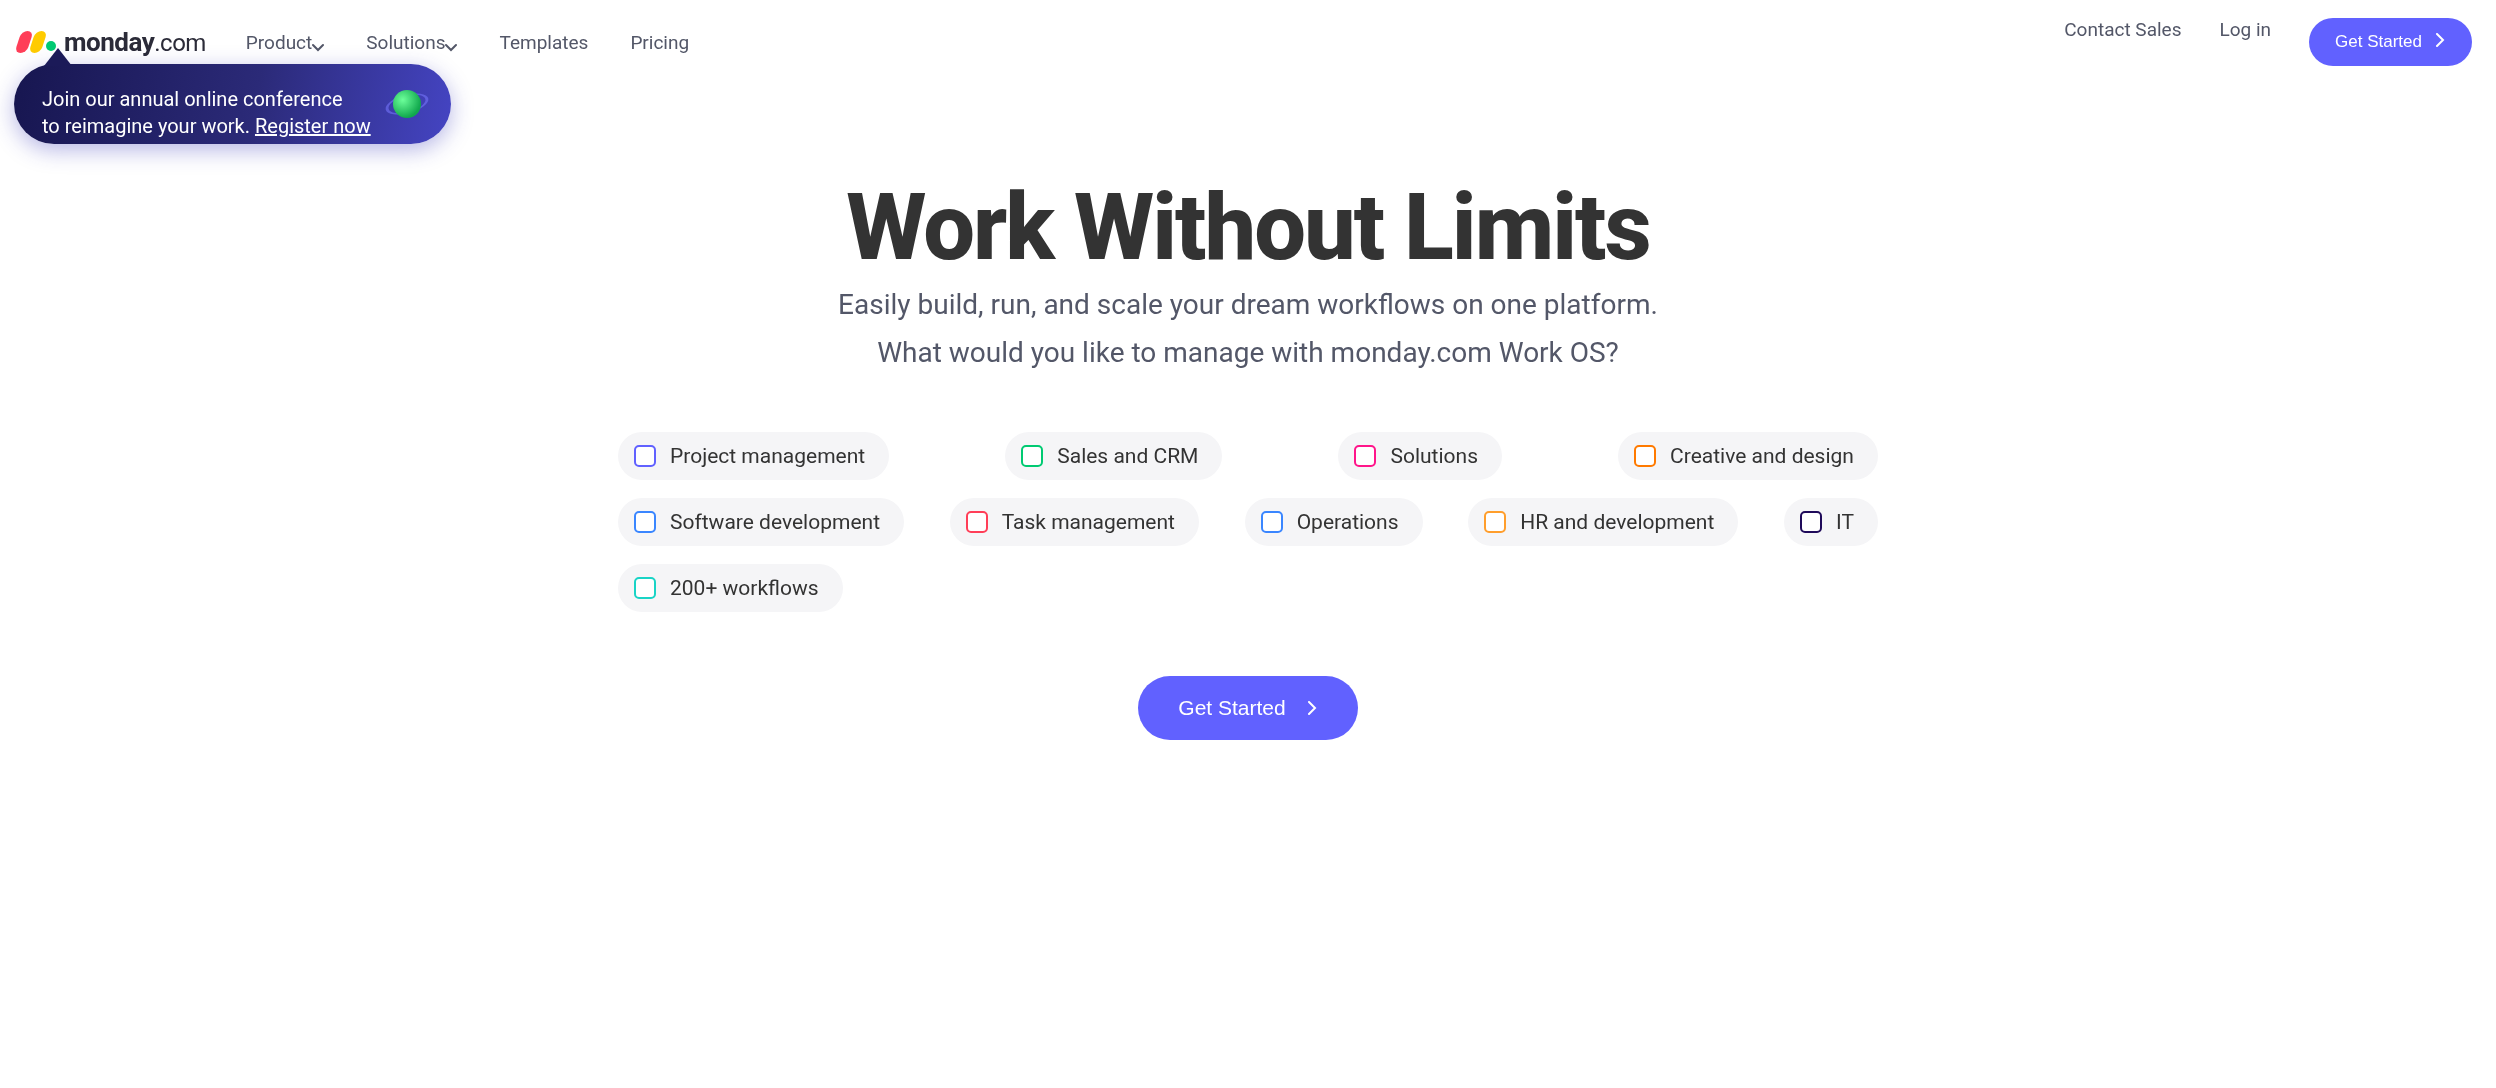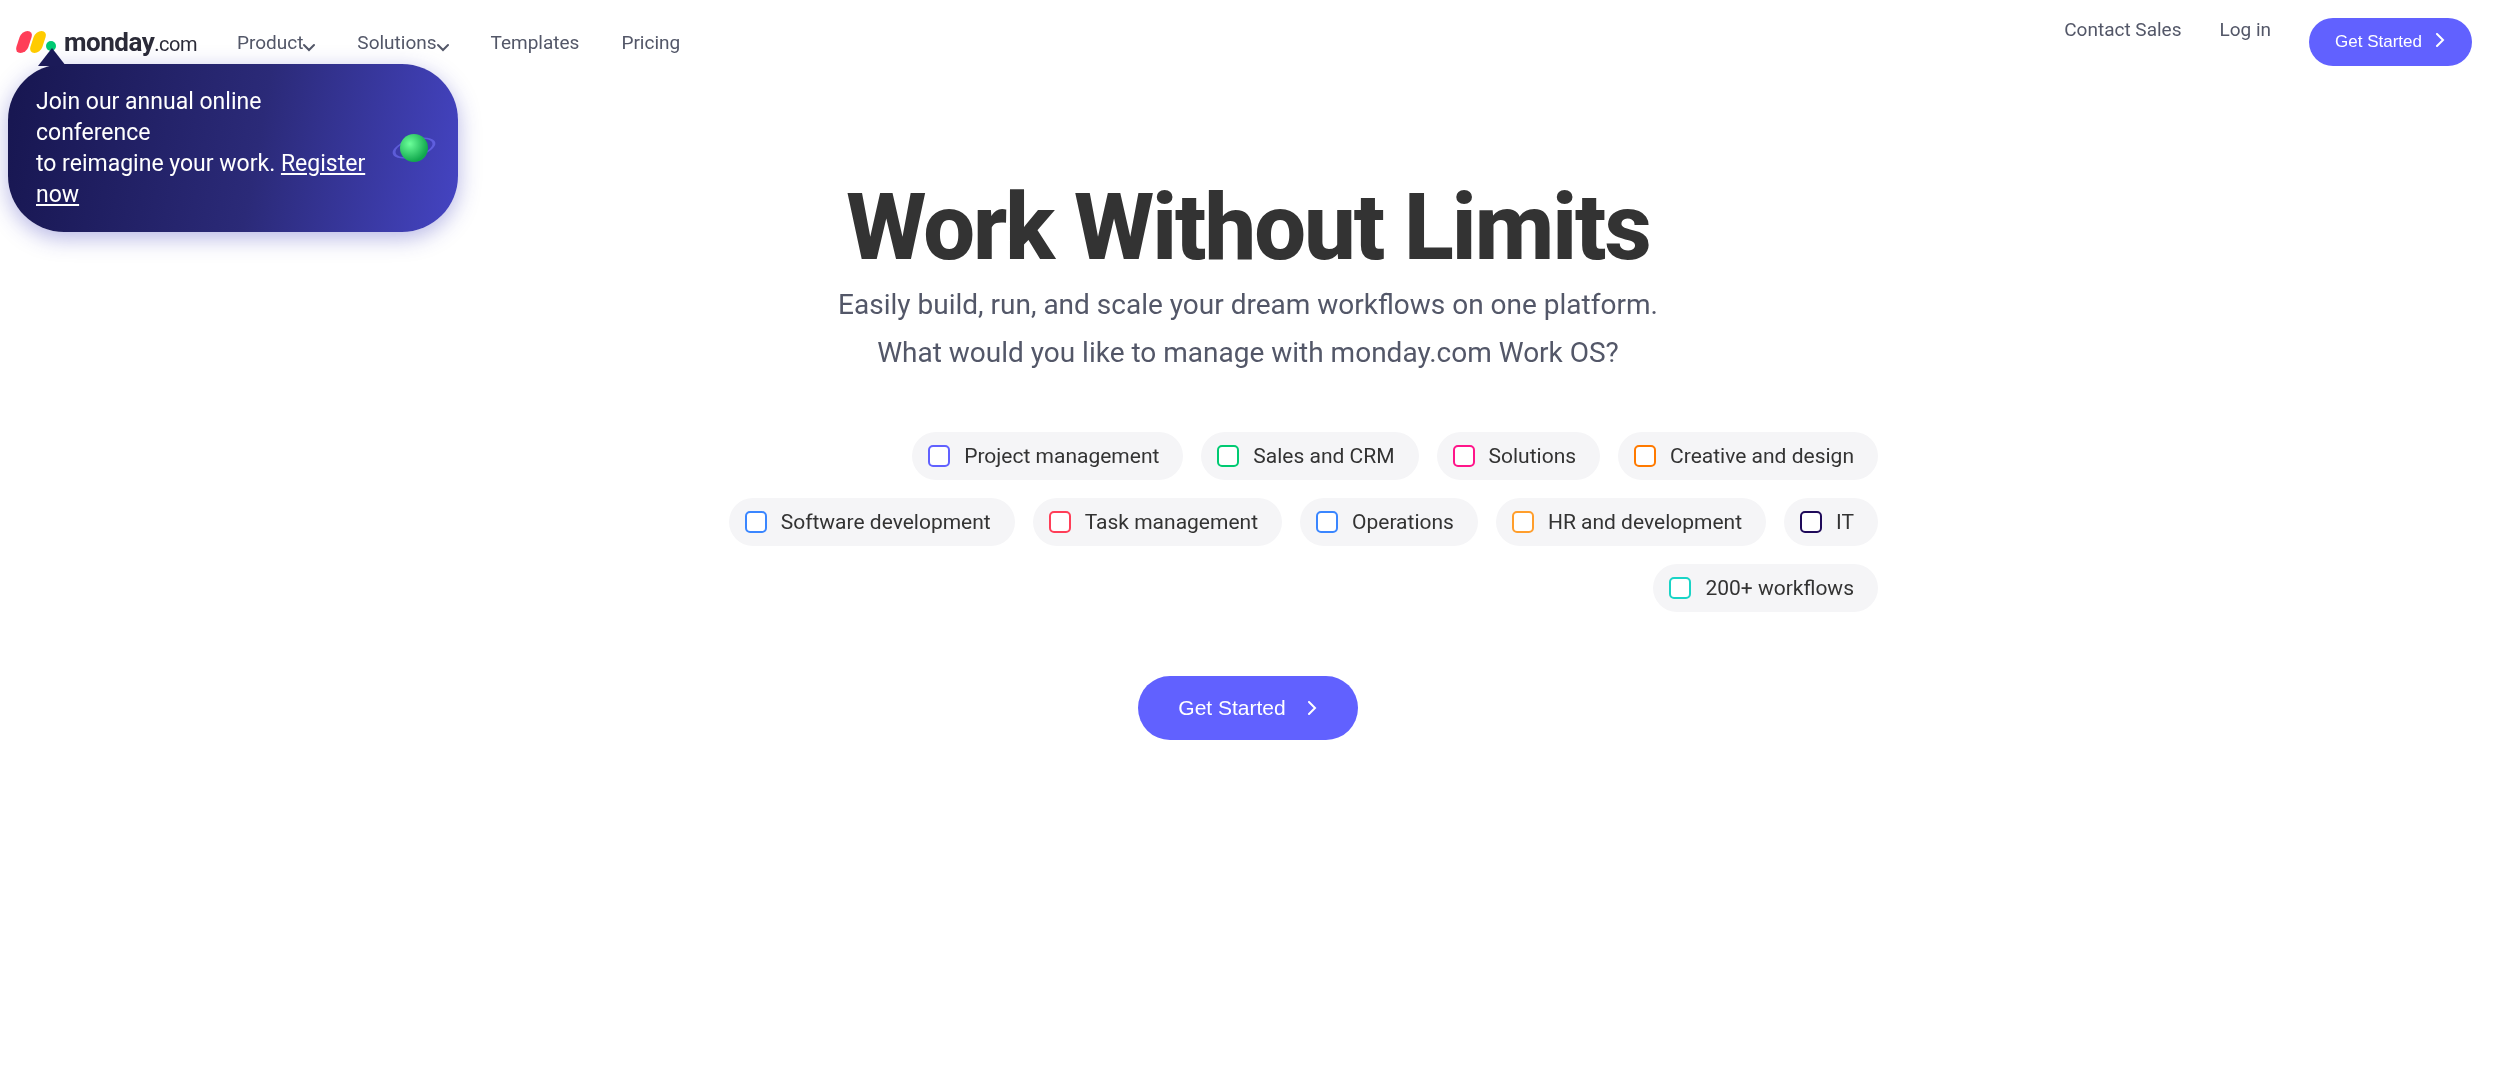--- a/index.html
+++ b/index.html
@@ -40,21 +40,21 @@
     width: 10px; height: 10px; border-radius: 50%; background:#00ca72;
     align-self: flex-end;
     margin-bottom: 2px;
   }
   .logo-text {
     font-size: 26px;
     font-weight: 700;
     color:#2b2b38;
     letter-spacing: -0.5px;
   }
-  .logo-text .ext { font-weight: 400; font-size: 20px; }
+  .logo-text .ext { font-weight: 400; font-size: 24px; }
 
   .nav-left {
     display: flex;
     align-items: center;
     gap: 42px;
     font-size: 19px;
     color:#535768;
   }
   .nav-item {
     display: flex; align-items: center; gap: 0; cursor: pointer;
@@ -86,26 +86,26 @@
     padding: 20px 40px;
     font-size: 21px;
     gap: 20px;
   }
   .chev-right svg { width: 12px; height: 14px; }
 
   
   .promo {
     position: absolute;
     top: 64px;
-    left: 8px;
+    left: 14px;
     background: linear-gradient(100deg,#171650 0%,#2b2a78 55%,#5050e4 120%);
     color:#ffffff;
     border-radius: 56px;
-    padding: 22px 80px 22px 28px;
-    font-size: 23px;
+    padding: 22px 80px 4px 28px;
+    font-size: 20px;
     line-height: 1.35;
     max-width: 450px;
     box-shadow: 0 6px 22px rgba(47,47,180,.35);
   }
   .promo::before{
     content:"";
     position:absolute;
     top:-16px; left:30px;
     width:0;height:0;
     border-left:14px solid transparent;
@@ -142,21 +142,21 @@
   .hero .sub {
     font-size: 28px;
     color:#535768;
     line-height: 1.7;
   }
 
   
   .pill-group {
     display:flex;
     flex-wrap:wrap;
-    justify-content:flex-end;
+    justify-content:space-between;
     gap: 18px 18px;
     max-width: 1260px;
     margin: 56px auto 0;
   }
   .pill {
     display:inline-flex;
     align-items:center;
     gap:14px;
     background:#f5f5f7;
     border-radius: 40px;

